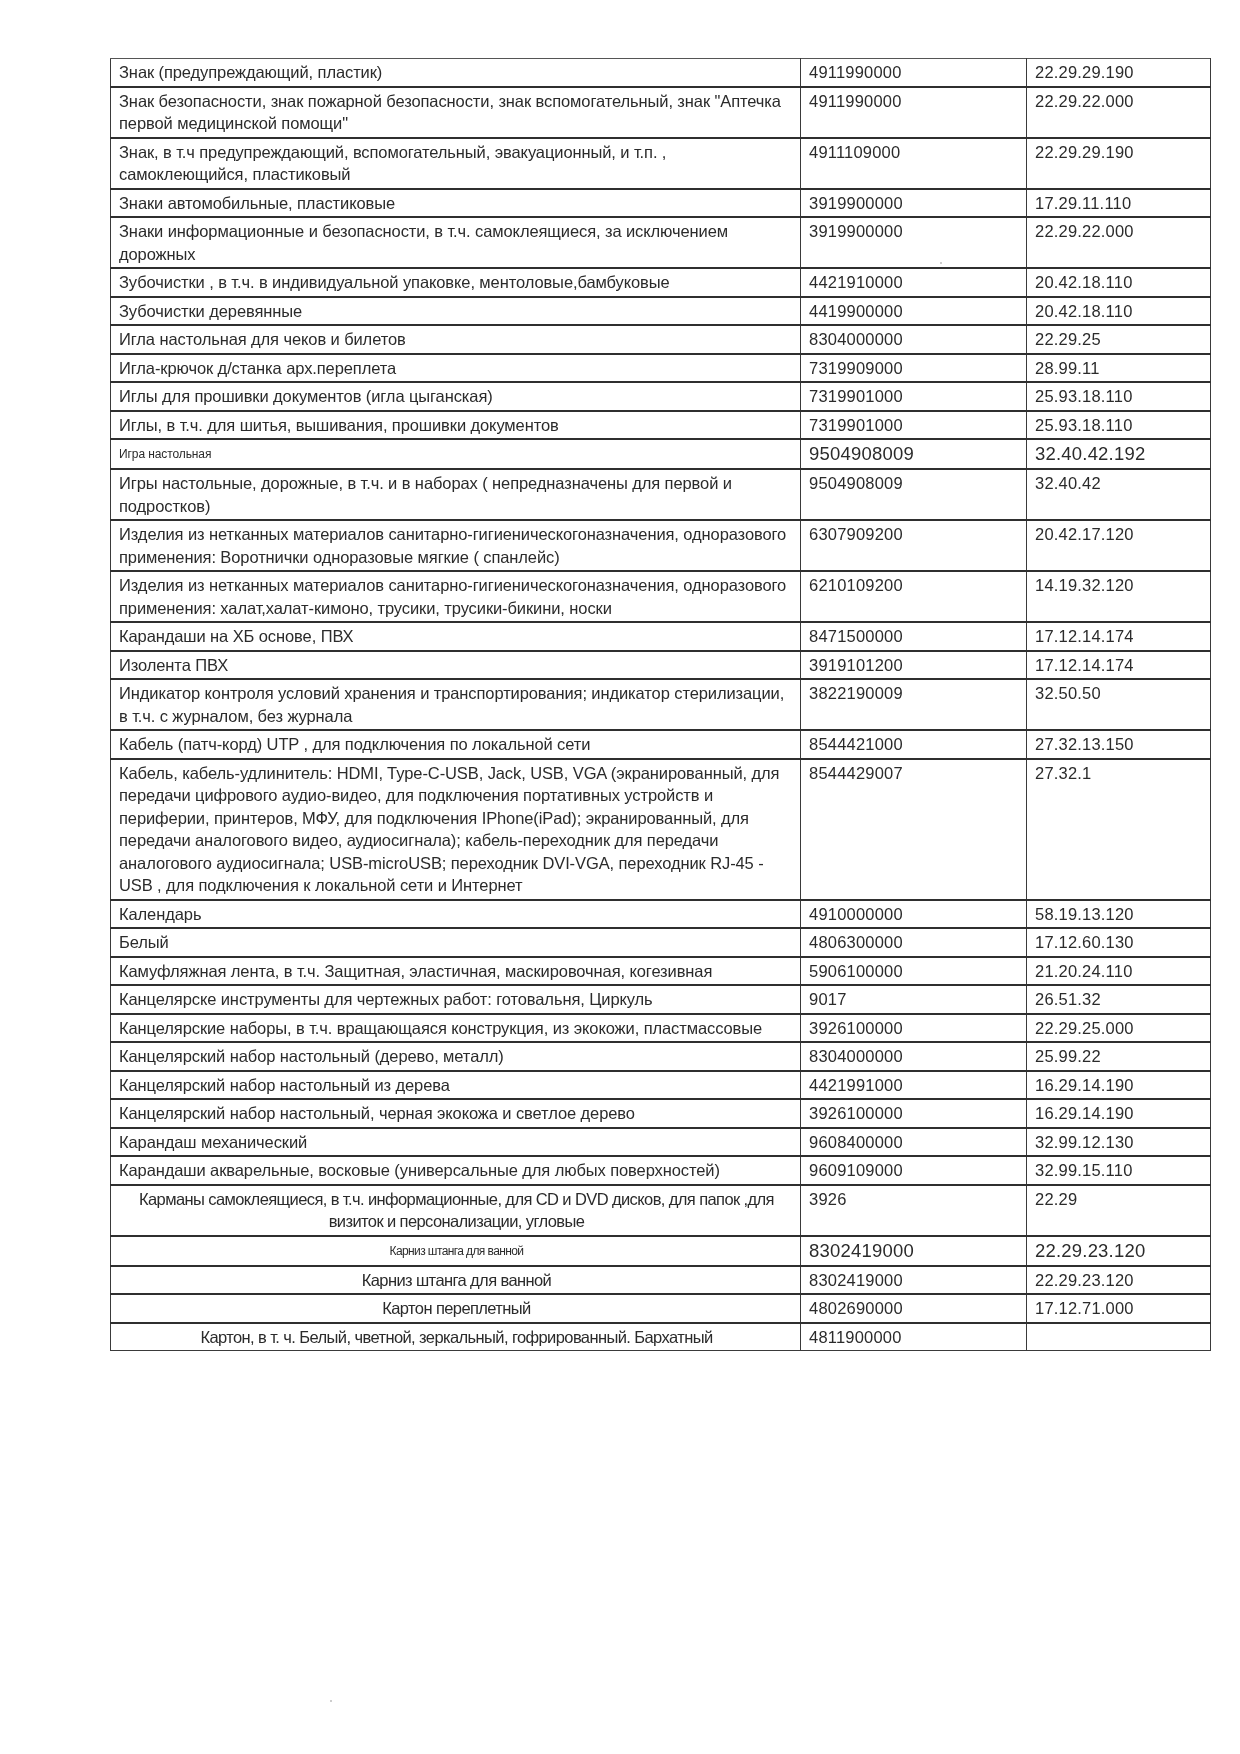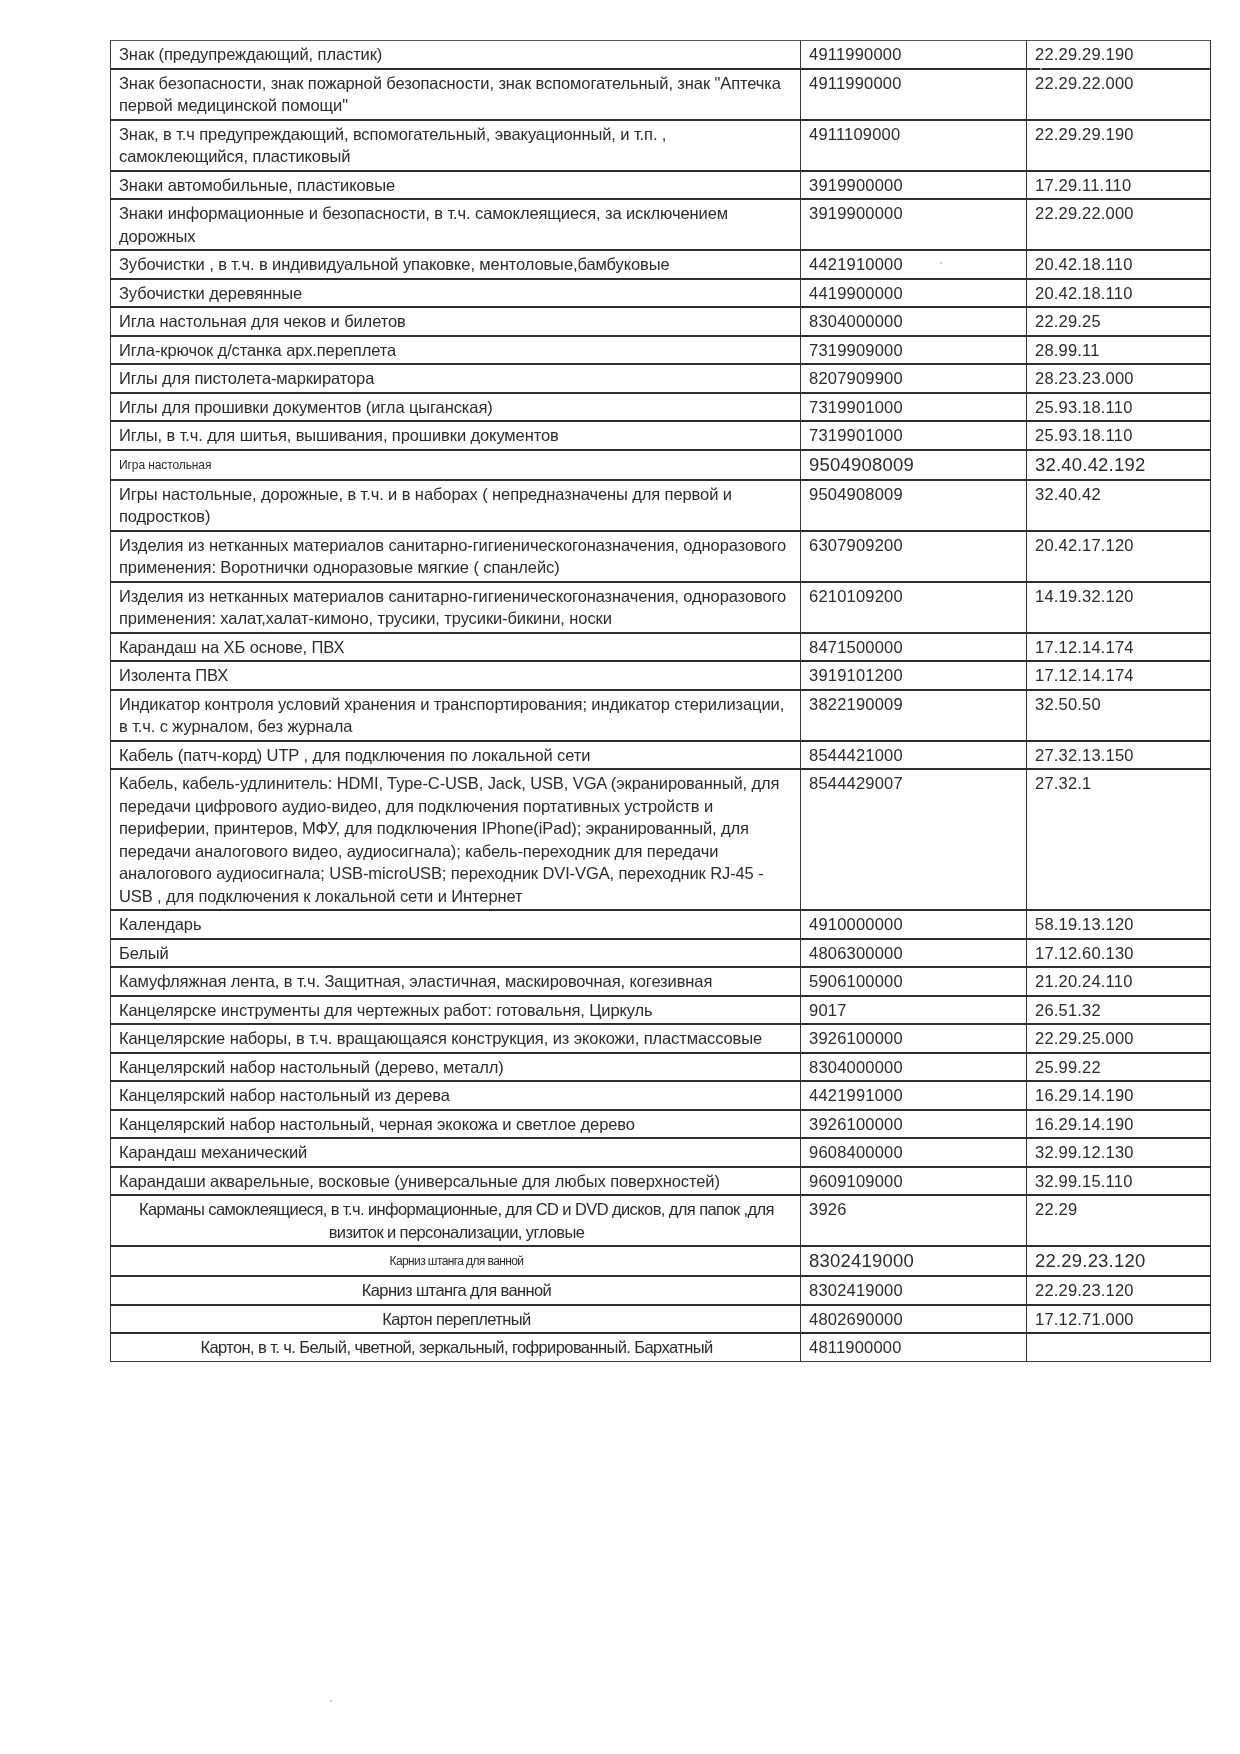--- a/index.html
+++ b/index.html
@@ -18,21 +18,21 @@
   .page {
     position: absolute;
     left: 0; top: 0;
     width: 1240px;
     height: 1754px;
     background: #ffffff;
   }
   table.codes {
     position: absolute;
     left: 110px;
-    top: 40px;
+    top: 58px;
     width: 1100px;
     border-collapse: collapse;
     table-layout: fixed;
     padding-left: 24px;
   }
   table.codes col.c-name { width: 690px; }
   table.codes col.c-tnved { width: 226px; }
   table.codes col.c-okpd { width: 184px; }
   table.codes td {
     border: 1px solid #3a3a3a;
@@ -110,25 +110,20 @@
           <td class="name">Игла настольная для чеков и билетов</td>
           <td class="tnved">8304000000</td>
           <td class="okpd">22.29.25</td>
         </tr>
         <tr>
           <td class="name">Игла-крючок д/станка арх.переплета</td>
           <td class="tnved">7319909000</td>
           <td class="okpd">28.99.11</td>
         </tr>
         <tr>
-          <td class="name">Иглы для пистолета-маркиратора</td>
-          <td class="tnved">8207909900</td>
-          <td class="okpd">28.23.23.000</td>
-        </tr>
-        <tr>
           <td class="name">Иглы для прошивки документов (игла цыганская)</td>
           <td class="tnved">7319901000</td>
           <td class="okpd">25.93.18.110</td>
         </tr>
         <tr>
           <td class="name">Иглы, в т.ч. для шитья, вышивания, прошивки документов</td>
           <td class="tnved">7319901000</td>
           <td class="okpd">25.93.18.110</td>
         </tr>
         <tr class="large">
@@ -145,21 +140,21 @@
           <td class="name">Изделия из нетканных материалов санитарно-гигиеническогоназначения, одноразового применения: Воротнички одноразовые мягкие ( спанлейс)</td>
           <td class="tnved">6307909200</td>
           <td class="okpd">20.42.17.120</td>
         </tr>
         <tr>
           <td class="name">Изделия из нетканных материалов санитарно-гигиеническогоназначения, одноразового применения: халат,халат-кимоно, трусики, трусики-бикини, носки</td>
           <td class="tnved">6210109200</td>
           <td class="okpd">14.19.32.120</td>
         </tr>
         <tr>
-          <td class="name">Карандаш на ХБ основе, ПВХ</td>
+          <td class="name">Карандаши на ХБ основе, ПВХ</td>
           <td class="tnved">8471500000</td>
           <td class="okpd">17.12.14.174</td>
         </tr>
         <tr>
           <td class="name">Изолента ПВХ</td>
           <td class="tnved">3919101200</td>
           <td class="okpd">17.12.14.174</td>
         </tr>
         <tr>
           <td class="name">Индикатор контроля условий хранения и транспортирования; индикатор стерилизации, в т.ч. с журналом, без журнала</td>

